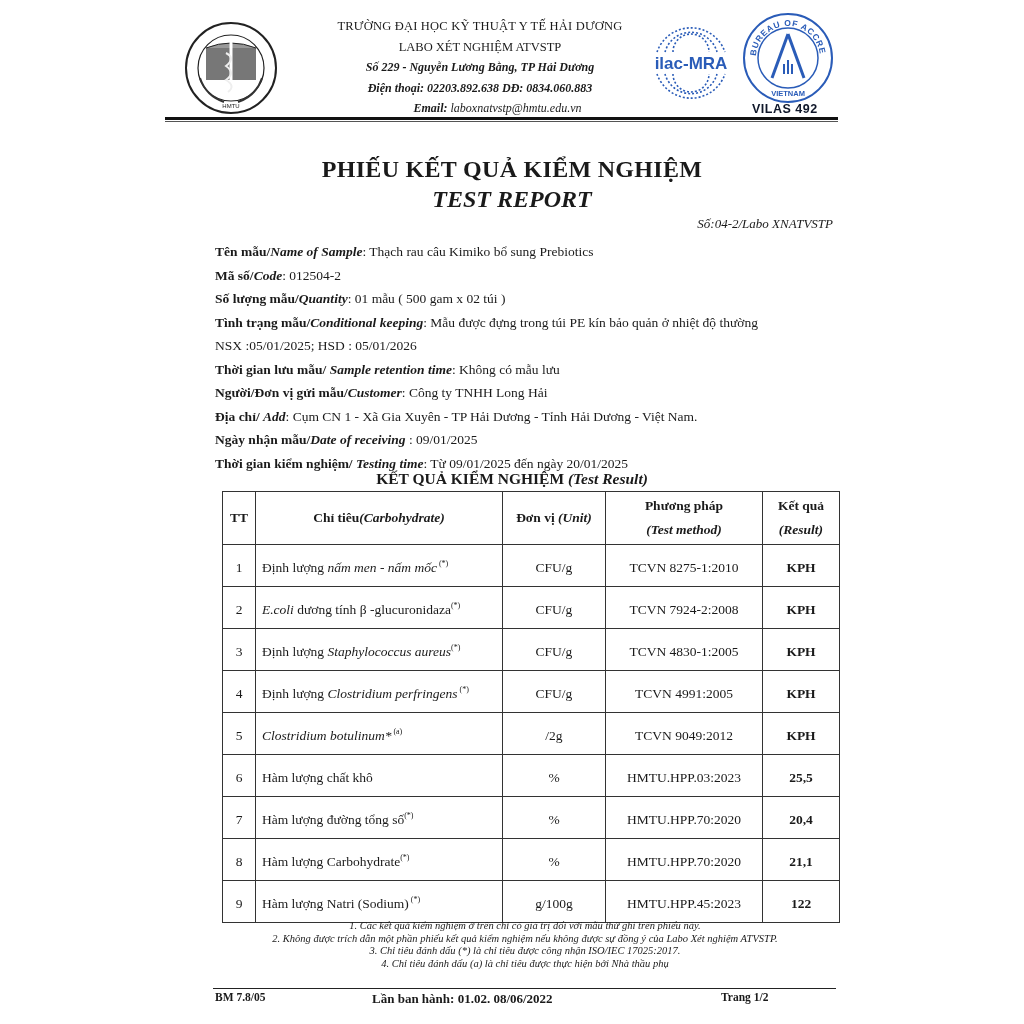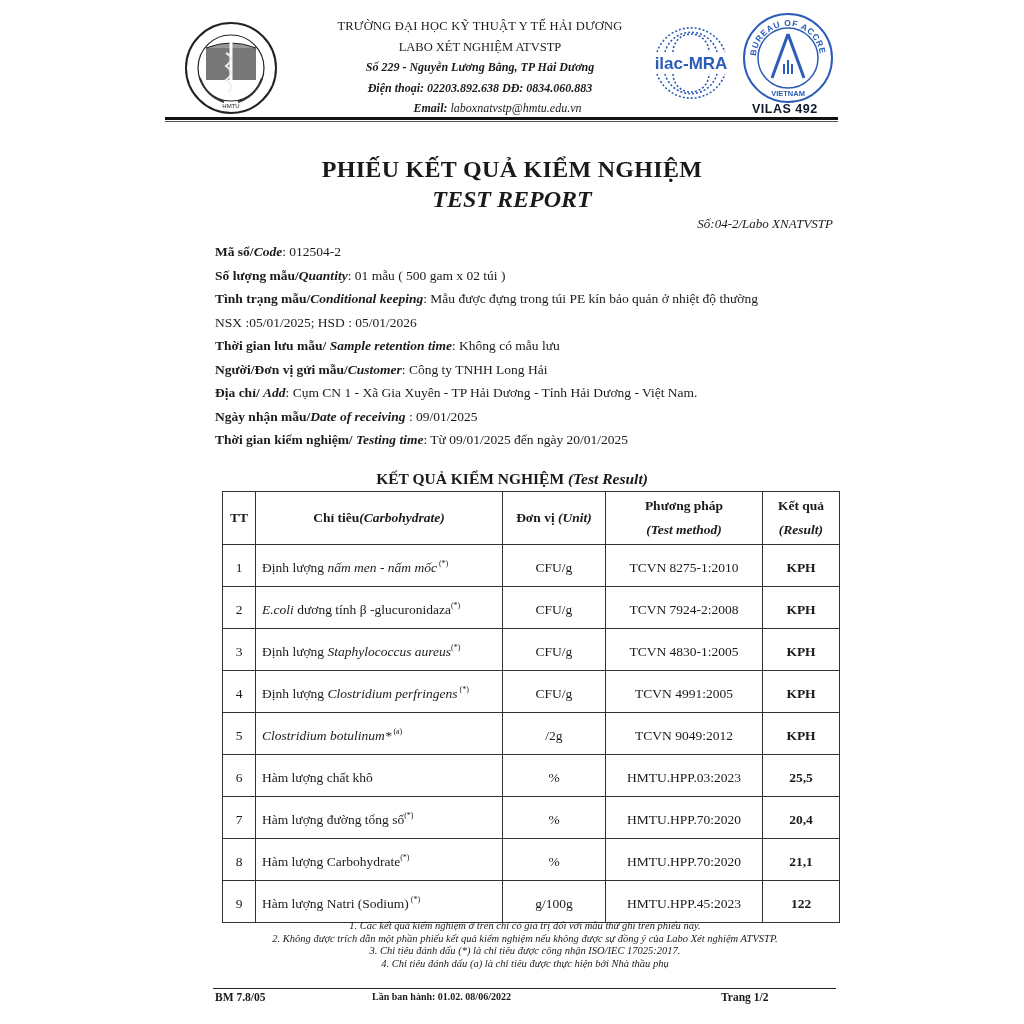--- a/index.html
+++ b/index.html
@@ -47,21 +47,21 @@
     .c-unit { width: 90px; text-align: center; }
     .c-method { width: 144px; text-align: center; }
     .c-result { width: 64px; text-align: center; font-weight: bold; }
     sup { font-size: 8px; vertical-align: 6px; }
     .it { font-style: italic; }
 
     
     .notes { left: 215px; top: 920px; width: 620px; font-size: 10.5px; font-style: italic; line-height: 12.5px; text-align: center; }
     .rule-bottom { left: 213px; top: 988px; width: 623px; height: 1px; background: #222; }
     .footer-l { left: 215px; top: 991px; font-size: 11.5px; font-weight: bold; }
-    .footer-c { left: 372px; top: 991px; font-size: 10px; font-weight: bold; }
+    .footer-c { left: 372px; top: 991px; font-size: 13px; font-weight: bold; }
     .footer-r { left: 721px; top: 991px; font-size: 11.5px; font-weight: bold; }
   </style>
 </head>
 <body>
 
 <div class="abs logo-left">
   <svg width="94" height="100" viewBox="0 0 94 100">
     <circle cx="47" cy="50" r="45" fill="none" stroke="#222" stroke-width="2"></circle>
     <circle cx="47" cy="50" r="33" fill="none" stroke="#222" stroke-width="1.2"></circle>
     <rect x="22" y="30" width="50" height="32" fill="#777"></rect>
@@ -119,20 +119,21 @@
 <div class="abs vilas">VILAS 492</div>
 
 <div class="abs rule-top"></div>
 <div class="abs rule-top2"></div>
 
 <div class="abs title">PHIẾU KẾT QUẢ KIỂM NGHIỆM</div>
 <div class="abs subtitle">TEST REPORT</div>
 <div class="abs report-no">Số:04-2/Labo XNATVSTP</div>
 
 <div class="abs info">
+  <div class="row"><b>Tên mẫu/</b><span class="en">Name of Sample</span><span>: Thạch rau câu Kimiko bổ sung Prebiotics</span></div>
   <div class="row"><b>Mã số/</b><span class="en">Code</span><span>: 012504-2</span></div>
   <div class="row"><b>Số lượng mẫu/</b><span class="en">Quantity</span><span>: 01 mẫu ( 500 gam x 02 túi )</span></div>
   <div class="row"><b>Tình trạng mẫu/</b><span class="en">Conditional keeping</span><span>: Mẫu được đựng trong túi PE kín bảo quản ở nhiệt độ thường</span></div>
   <div class="row">NSX :05/01/2025; HSD : 05/01/2026</div>
   <div class="row"><b>Thời gian lưu mẫu/ </b><span class="en">Sample retention time</span><span>:  Không có mẫu lưu</span></div>
   <div class="row"><b>Người/Đơn vị gửi mẫu/</b><span class="en">Customer</span><span>: Công ty TNHH Long Hải</span></div>
   <div class="row"><b>Địa chỉ/ </b><span class="en">Add</span><span>: Cụm CN  1 - Xã Gia Xuyên  - TP Hải Dương - Tỉnh Hải Dương - Việt Nam.</span></div>
   <div class="row"><b>Ngày nhận mẫu/</b><span class="en">Date of receiving</span><span> : 09/01/2025</span></div>
   <div class="row"><b>Thời gian kiểm nghiệm/ </b><span class="en">Testing time</span><span>: Từ 09/01/2025 đến ngày 20/01/2025</span></div>
 </div>

